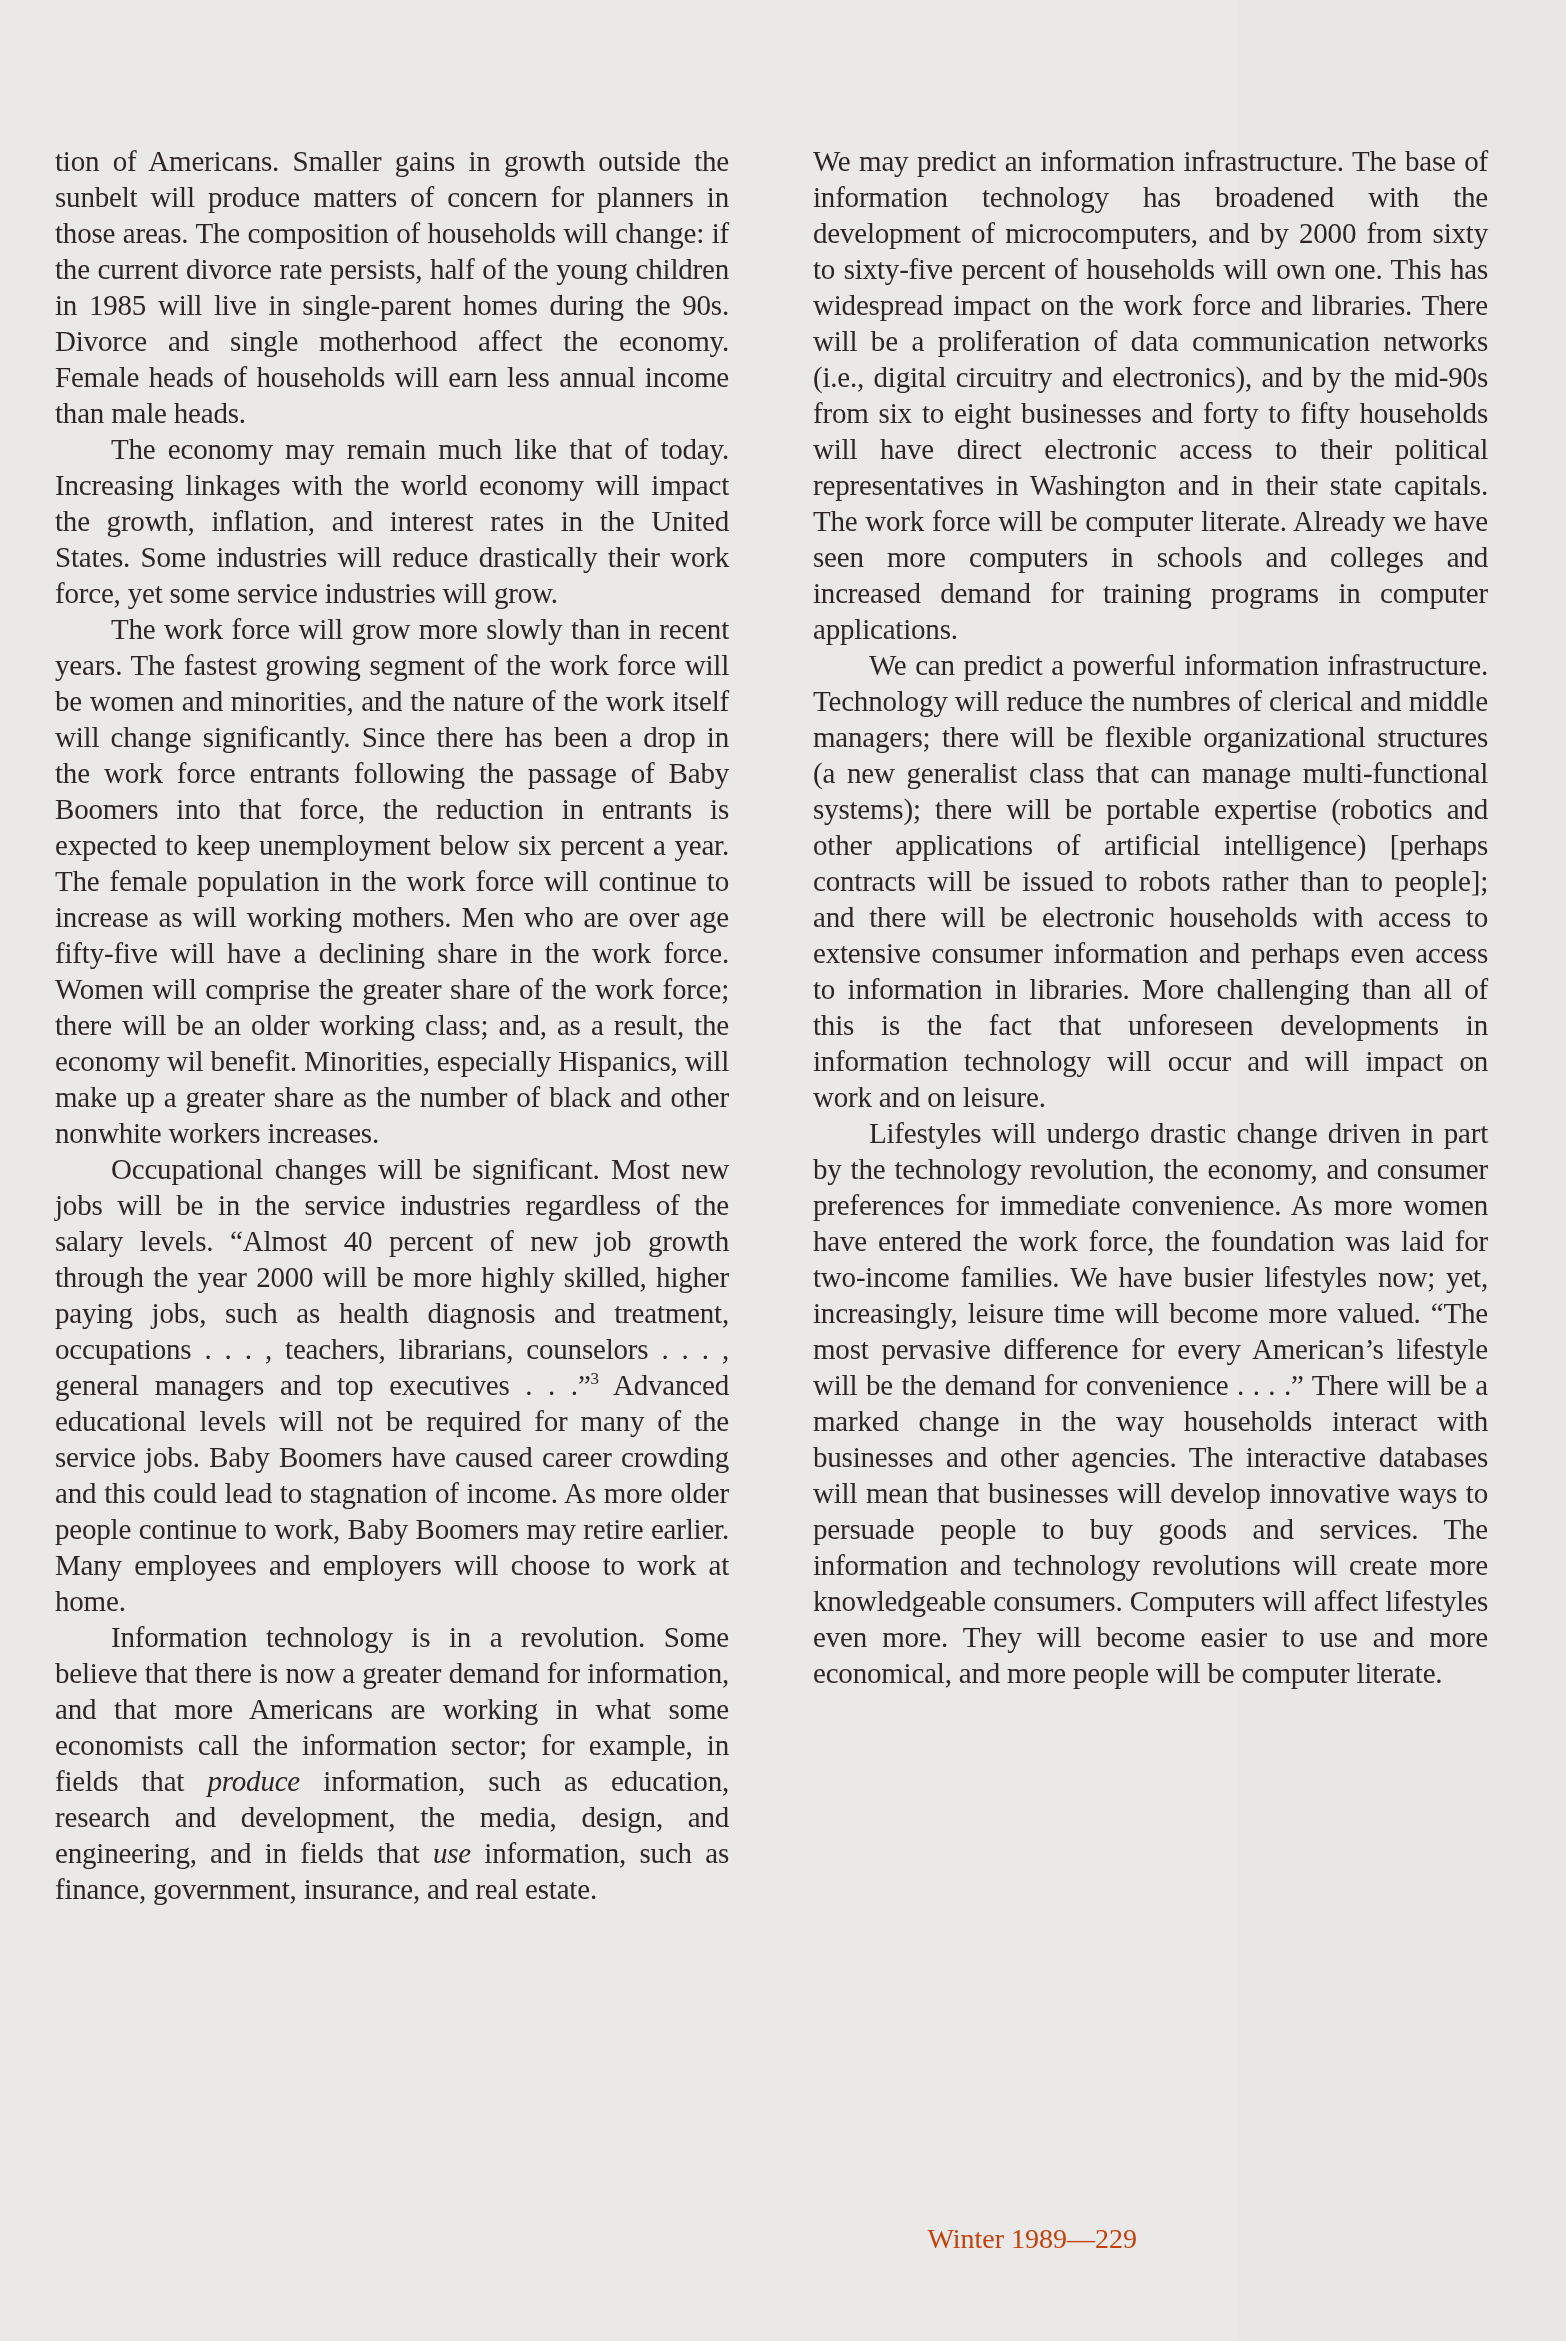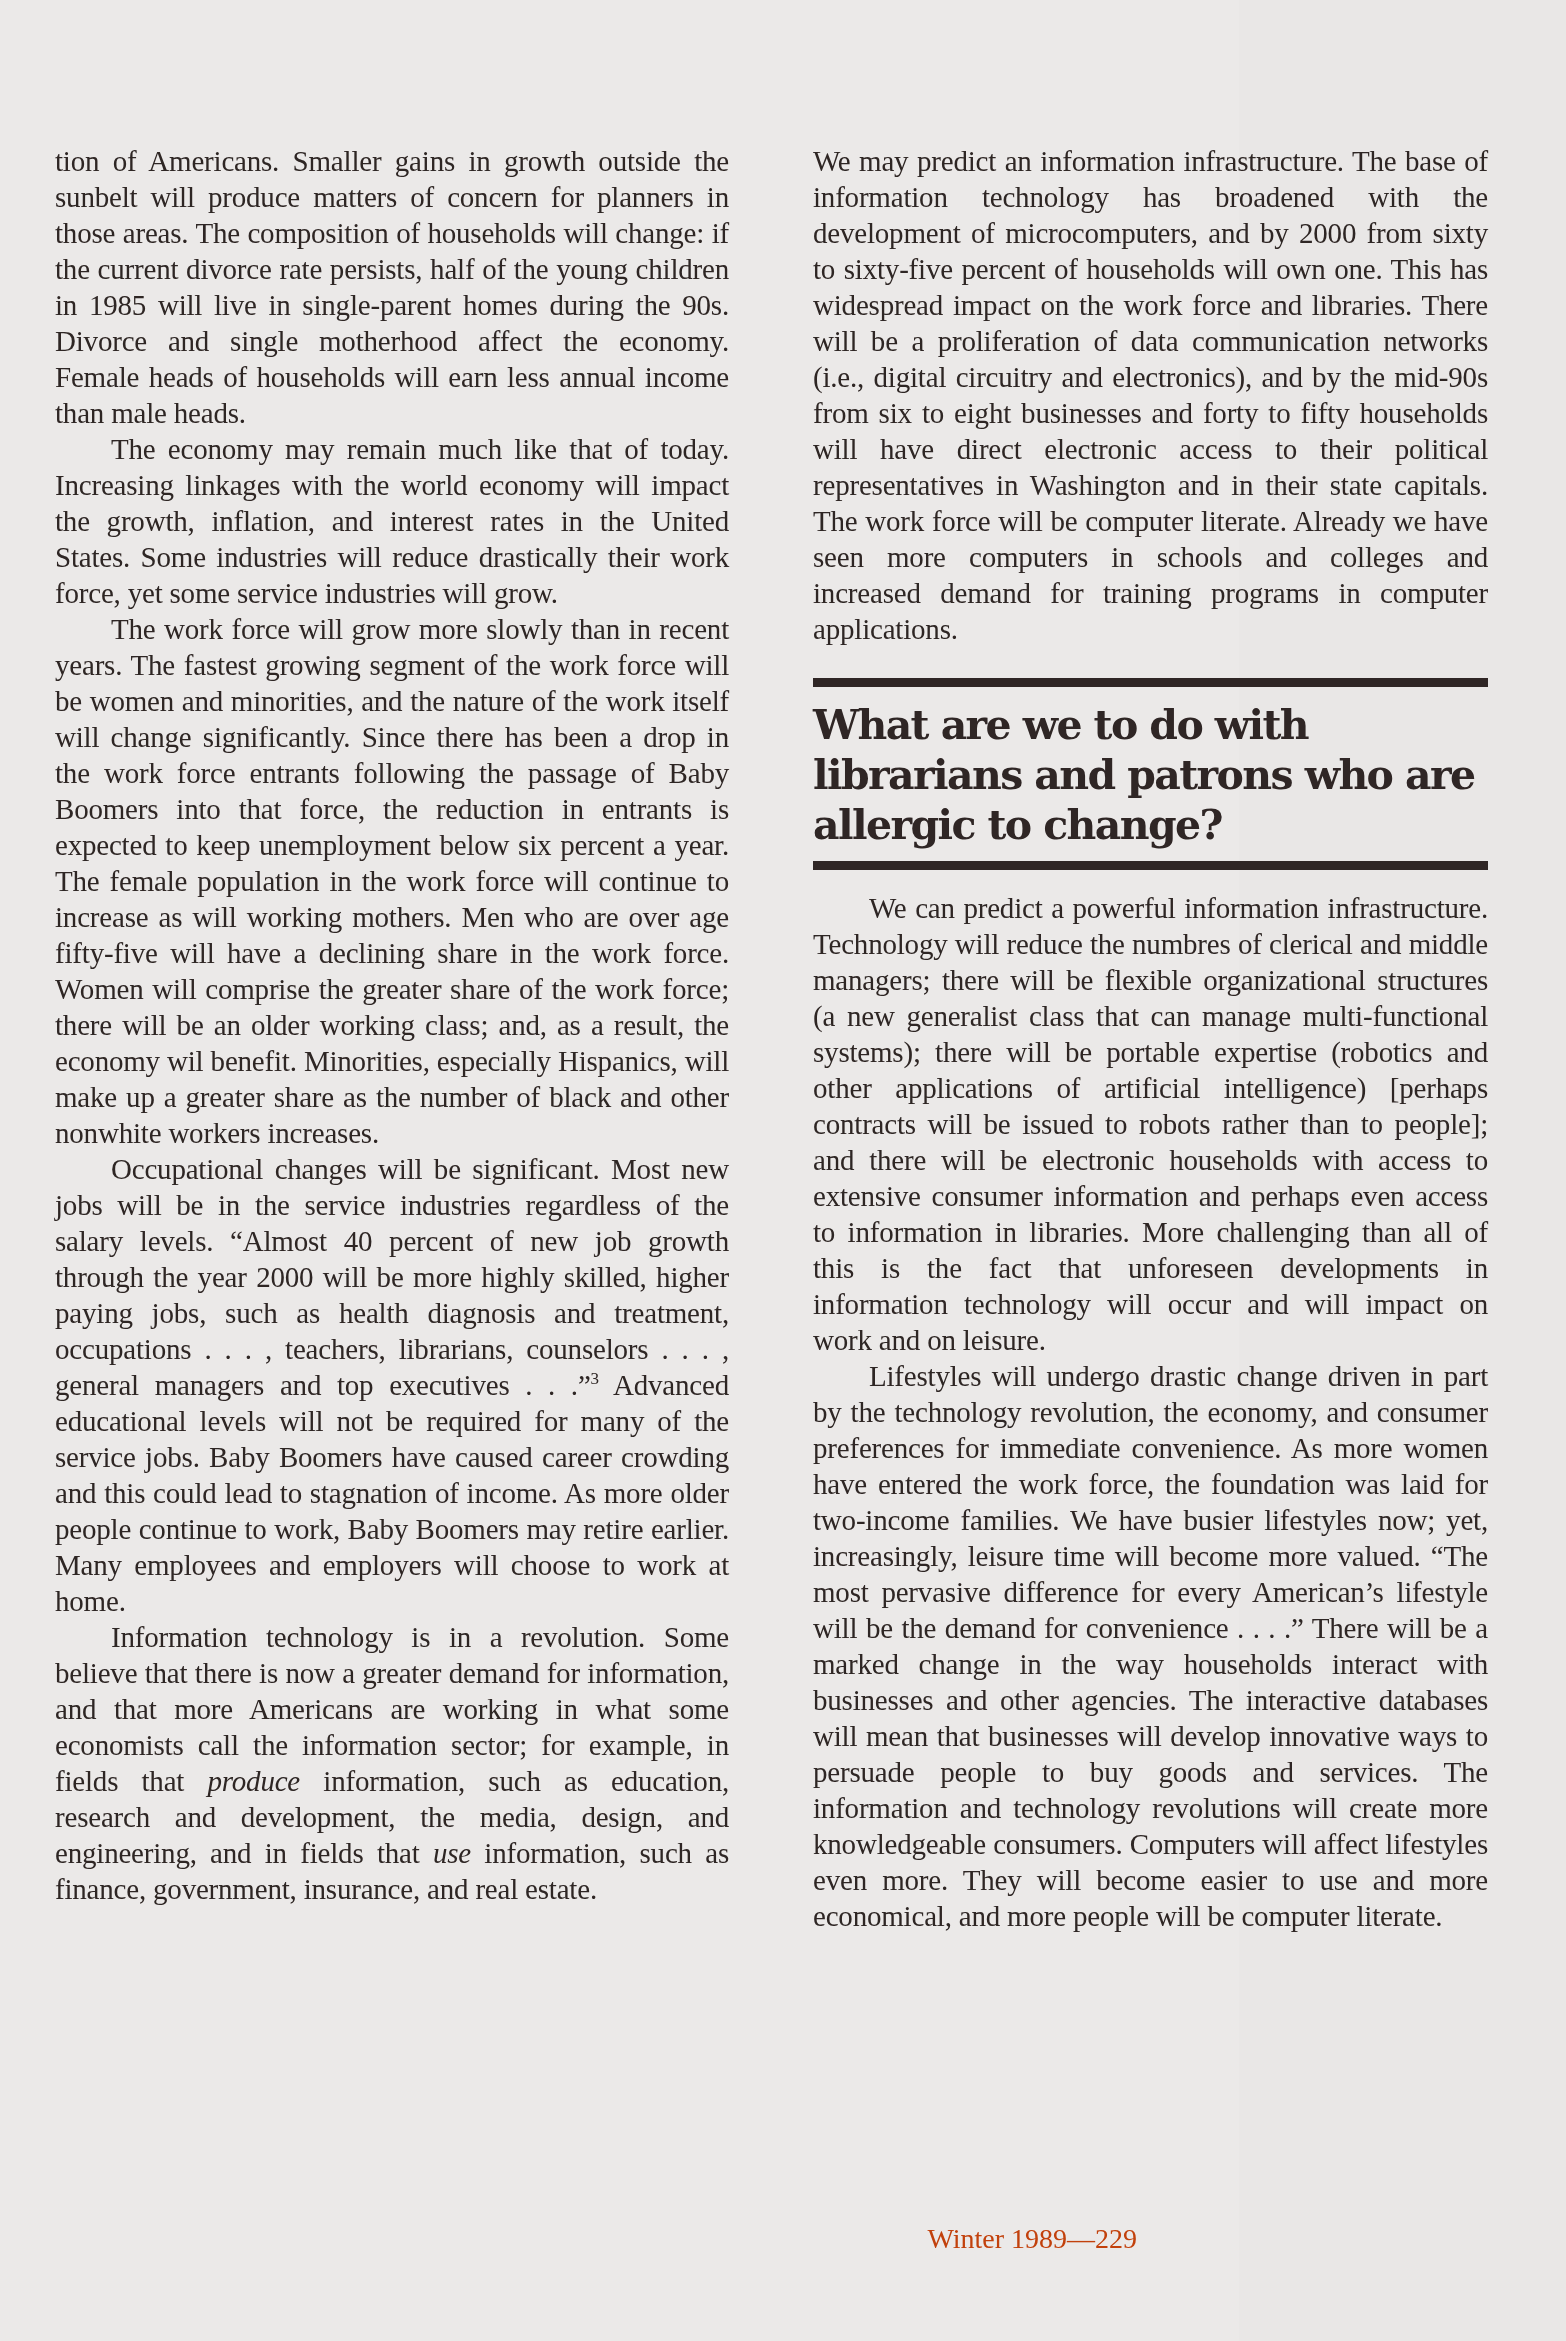--- a/index.html
+++ b/index.html
@@ -78,23 +78,20 @@
     <p class="cont">tion of Americans. Smaller gains in growth outside the sunbelt will produce matters of concern for planners in those areas. The composition of households will change: if the current divorce rate persists, half of the young children in 1985 will live in single-parent homes during the 90s. Divorce and single motherhood affect the economy. Female heads of households will earn less annual income than male heads.</p>
     <p class="indent">The economy may remain much like that of today. Increasing linkages with the world economy will impact the growth, inflation, and interest rates in the United States. Some industries will reduce drastically their work force, yet some service industries will grow.</p>
     <p class="indent">The work force will grow more slowly than in recent years. The fastest growing segment of the work force will be women and minorities, and the nature of the work itself will change significantly. Since there has been a drop in the work force entrants following the passage of Baby Boomers into that force, the reduction in entrants is expected to keep unemployment below six percent a year. The female population in the work force will continue to increase as will working mothers. Men who are over age fifty-five will have a declining share in the work force. Women will comprise the greater share of the work force; there will be an older working class; and, as a result, the economy wil benefit. Minorities, especially Hispanics, will make up a greater share as the number of black and other nonwhite workers increases.</p>
     <p class="indent"><span>Occupational changes will be significant. Most new jobs will be in the service industries regardless of the salary levels. “Almost 40 percent of new job growth through the year 2000 will be more highly skilled, higher paying jobs, such as health diagnosis and treatment, occupations . . . , teachers, librarians, counselors . . . , general managers and top executives . . .”</span><sup>3</sup><span> Advanced educational levels will not be required for many of the service jobs. Baby Boomers have caused career crowding and this could lead to stagnation of income. As more older people continue to work, Baby Boomers may retire earlier. Many employees and employers will choose to work at home.</span></p>
     <p class="indent"><span>Information technology is in a revolution. Some believe that there is now a greater demand for information, and that more Americans are working in what some economists call the information sector; for example, in fields that </span><em>produce</em><span> information, such as education, research and development, the media, design, and engineering, and in fields that </span><em>use</em><span> information, such as finance, government, insurance, and real estate.</span></p>
   </div>
 
   <div class="column col-right">
     <p class="cont">We may predict an information infrastructure. The base of information technology has broadened with the development of microcomputers, and by 2000 from sixty to sixty-five percent of households will own one. This has widespread impact on the work force and libraries. There will be a proliferation of data communication networks (i.e., digital circuitry and electronics), and by the mid-90s from six to eight businesses and forty to fifty households will have direct electronic access to their political representatives in Washington and in their state capitals. The work force will be computer literate. Already we have seen more computers in schools and colleges and increased demand for training programs in computer applications.</p>
 
-    <div class="pullquote">
-      <h2>What are we to do with librarians and patrons who are allergic to change?</h2>
-    </div>
 
     <p class="indent">We can predict a powerful information infrastructure. Technology will reduce the numbres of clerical and middle managers; there will be flexible organizational structures (a new generalist class that can manage multi-functional systems); there will be portable expertise (robotics and other applications of artificial intelligence) [perhaps contracts will be issued to robots rather than to people]; and there will be electronic households with access to extensive consumer information and perhaps even access to information in libraries. More challenging than all of this is the fact that unforeseen developments in information technology will occur and will impact on work and on leisure.</p>
     <p class="indent">Lifestyles will undergo drastic change driven in part by the technology revolution, the economy, and consumer preferences for immediate convenience. As more women have entered the work force, the foundation was laid for two-income families. We have busier lifestyles now; yet, increasingly, leisure time will become more valued. “The most pervasive difference for every American’s lifestyle will be the demand for convenience . . . .” There will be a marked change in the way households interact with businesses and other agencies. The interactive databases will mean that businesses will develop innovative ways to persuade people to buy goods and services. The information and technology revolutions will create more knowledgeable consumers. Computers will affect lifestyles even more. They will become easier to use and more economical, and more people will be computer literate.</p>
   </div>
 
   <div class="folio">Winter 1989—229</div>
 </div>
 
 
 </body></html>

